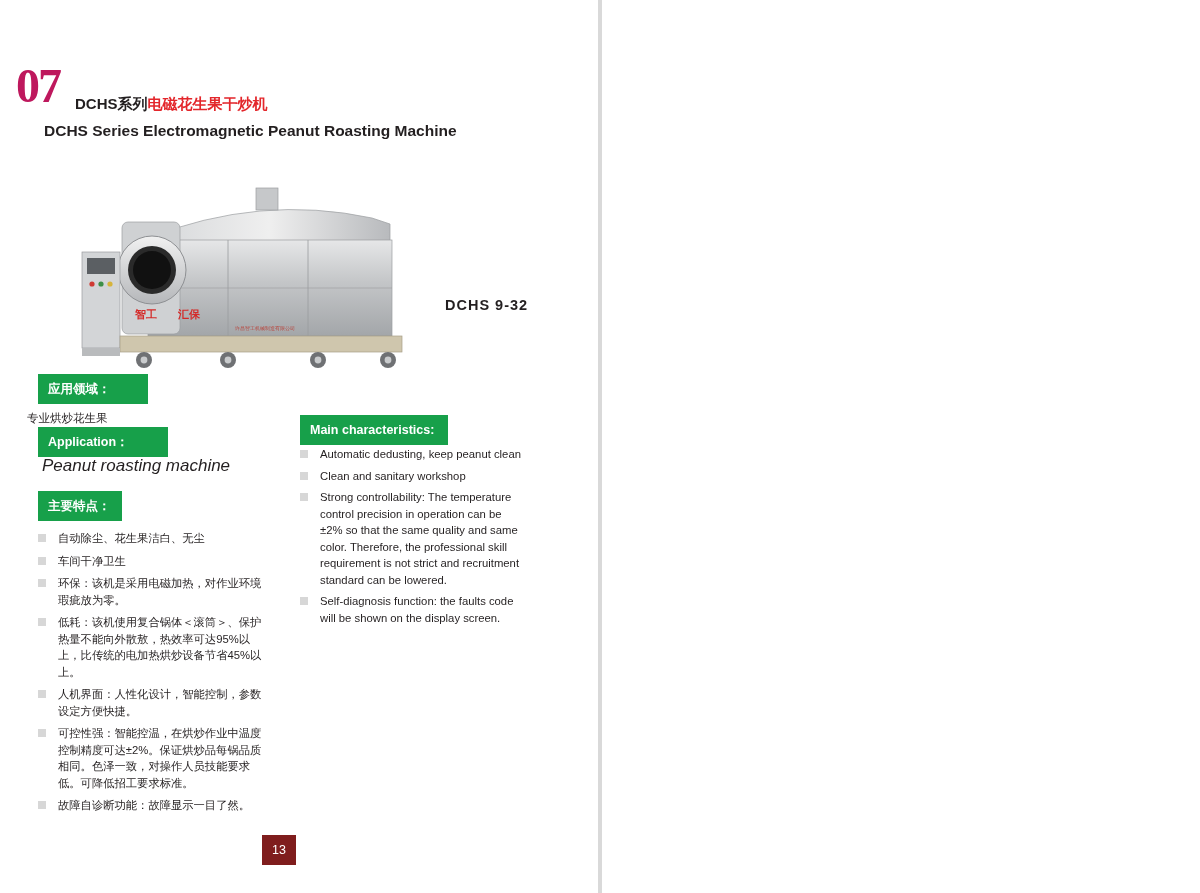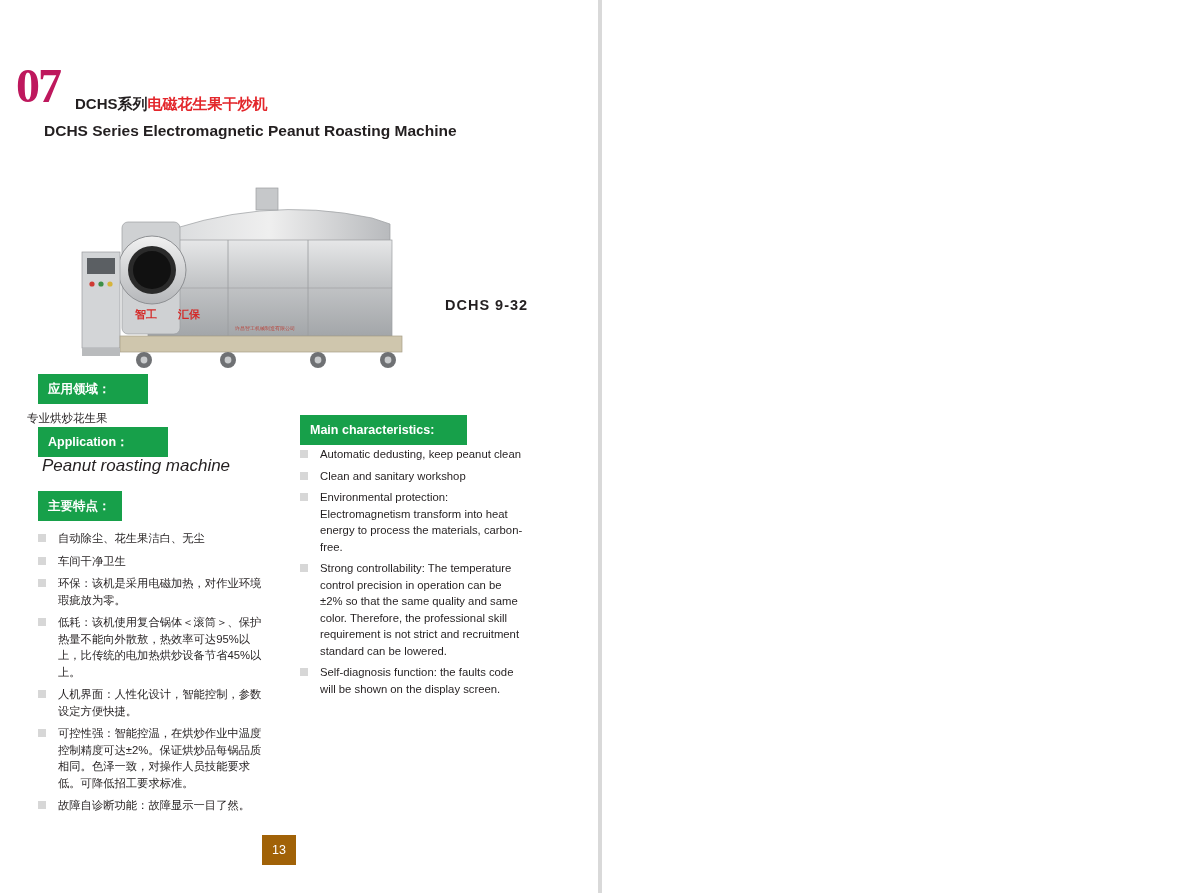--- a/index.html
+++ b/index.html
@@ -48,21 +48,21 @@
   .ribbon {
     position:absolute; background:#17a04a; color:#fff;
     font-weight:bold; display:flex; flex-direction:column;
     justify-content:center; padding:15px 10px;
   }
   .ribbon .l1 { font-size:12.5px; line-height:15px; }
 
   #ribbon-app      { left:38px;  top:374px; width:110px; height:24px; }
   #ribbon-app2     { left:38px;  top:427px; width:130px; height:24px; }
   #ribbon-feat     { left:38px;  top:491px; width:84px;  height:24px; }
-  #ribbon-main     { left:300px; top:415px; width:167px; height:24px; }
+  #ribbon-main     { left:300px; top:415px; width:148px; height:24px; }
 
   .plain-line {
     position:absolute; font-size:11.5px; color:#231f20;
   }
   #app-cn { left:27px; top:411px; }
   #app-en { left:42px; top:456px; font-size:17px;font-style:italic; }
 
   
   ul.bul { list-style:none; margin:0; padding:0; position:absolute; }
   ul.bul li {
@@ -73,21 +73,21 @@
     position:absolute; left:0; top:4px; width:8px; height:8px;
     background:#d7d7d7;
   }
   #list-cn  { left:38px;  top:530px; width:230px; }
   #list-en  { left:300px; top:446px; width:225px; }
   #list-en li { margin-bottom:5px; }
 
   
   .pagenum {
     position:absolute; bottom:28px; width:34px; height:30px;
-    background:#a16207; color:#fff; font-size:12.5px;
+    background:#7f1d1d; color:#fff; font-size:12.5px;
     display:flex; align-items:center; justify-content:center;
   }
   #pg-left  { left:262px; }
 </style>
 </head>
 <body>
 
 <div class="page left-page">
 
   <div class="num-block">
@@ -181,21 +181,20 @@
     <li><span class="sq"></span><span>故障自诊断功能：故障显示一目了然。</span></li>
   </ul>
 
   <div class="ribbon" id="ribbon-main">
     <span class="l1">Main characteristics:</span>
   </div>
 
   <ul class="bul" id="list-en">
     <li><span class="sq"></span><span>Automatic dedusting, keep peanut clean</span></li>
     <li><span class="sq"></span><span>Clean and sanitary workshop</span></li>
-    <li><span class="sq"></span><span>Environmental protection: Electromagnetism transform into heat energy to process the materials, carbon-free.</span></li>
     <li><span class="sq"></span><span>Strong controllability: The temperature control precision in operation can be ±2% so that the same quality and same color. Therefore, the professional skill requirement is not strict and recruitment standard can be lowered.</span></li>
     <li><span class="sq"></span><span>Self-diagnosis function: the faults code will be shown on the display screen.</span></li>
   </ul>
 
   <div class="pagenum" id="pg-left">13</div>
 </div>
 
 <div class="gutter"></div>
 
 <div class="page right-page">

